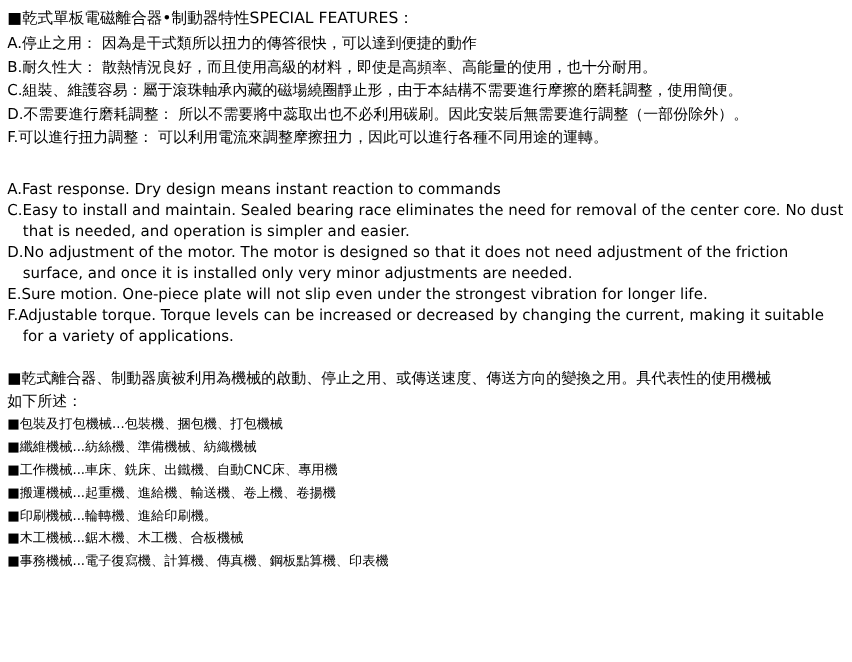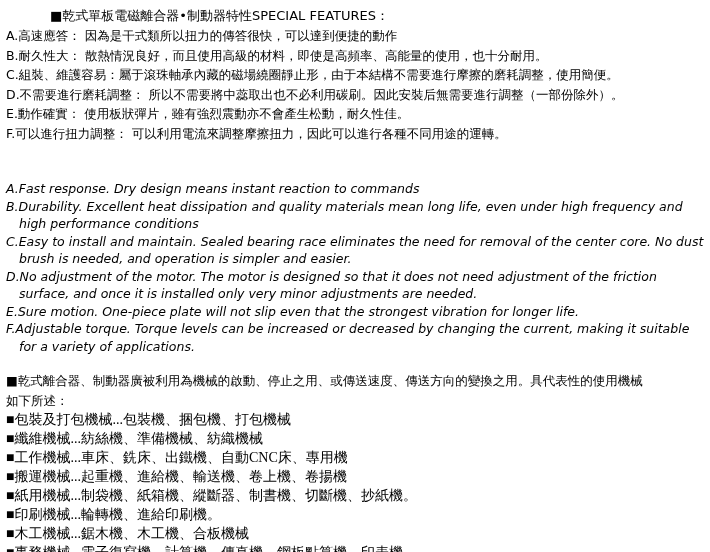--- a/index.html
+++ b/index.html
@@ -31,88 +31,82 @@
   }
   
   .cjk .line {
     font-size: 12.5px;
     line-height: 19.5px;
     letter-spacing: 0px;
   }
   .cjk-head .line {
     font-size: 13px;
     line-height: 20px;
-    margin-left: 44px;
   }
   
   .eng {
-    margin-top: 24px;
+    margin-top: 12px;
     font-size: 12.5px;
     line-height: 17.5px;
-    font-style: italic;
   }
   .eng .item {
     display: block;
     padding-left: 13px;
     text-indent: -13px;
     white-space: normal;
   }
   .gap-md {
     height: 13px;
   }
   .gap-lg {
     height: 16px;
   }
   .list .line {
-    font-size: 14px;
+    font-size: 11px;
     line-height: 19px;
-    font-family: Liberation Serif, serif;
   }
 </style>
 </head>
 <body>
 
 <div class="page">
 
   <div class="block cjk cjk-head">
     <span class="line">■乾式單板電磁離合器•制動器特性SPECIAL FEATURES：</span>
   </div>
 
   <div class="block cjk">
-    <span class="line">A.高速應答：  因為是干式類所以扭力的傳答很快，可以達到便捷的動作</span>
+    <span class="line">A.停止之用：  因為是干式類所以扭力的傳答很快，可以達到便捷的動作</span>
     <span class="line">B.耐久性大：  散熱情況良好，而且使用高級的材料，即使是高頻率、高能量的使用，也十分耐用。</span>
     <span class="line">C.組裝、維護容易：屬于滾珠軸承內藏的磁場繞圈靜止形，由于本結構不需要進行摩擦的磨耗調整，使用簡便。</span>
     <span class="line">D.不需要進行磨耗調整：  所以不需要將中蕊取出也不必利用碳刷。因此安裝后無需要進行調整（一部份除外）。</span>
-    <span class="line">E.動作確實：  使用板狀彈片，雖有強烈震動亦不會產生松動，耐久性佳。</span>
     <span class="line">F.可以進行扭力調整：  可以利用電流來調整摩擦扭力，因此可以進行各種不同用途的運轉。</span>
   </div>
 
   <div class="gap-md"></div>
 
   <div class="block eng">
     <span class="item"><span>A.</span><span>Fast response. Dry design means instant reaction to commands</span></span>
-    <span class="item"><span>B.</span><span>Durability. Excellent heat dissipation and quality materials mean long life, even under high frequency and high performance conditions</span></span>
-    <span class="item"><span>C.</span><span>Easy to install and maintain. Sealed bearing race eliminates the need for removal of the center core. No dust brush is needed, and operation is simpler and easier.</span></span>
+    <span class="item"><span>C.</span><span>Easy to install and maintain. Sealed bearing race eliminates the need for removal of the center core. No dust that is needed, and operation is simpler and easier.</span></span>
     <span class="item"><span>D.</span><span>No adjustment of the motor. The motor is designed so that it does not need adjustment of the friction surface, and once it is installed only very minor adjustments are needed.</span></span>
-    <span class="item"><span>E.</span><span>Sure motion. One-piece plate will not slip even that the strongest vibration for longer life.</span></span>
+    <span class="item"><span>E.</span><span>Sure motion. One-piece plate will not slip even under the strongest vibration for longer life.</span></span>
     <span class="item"><span>F.</span><span>Adjustable torque. Torque levels can be increased or decreased by changing the current, making it suitable for a variety of applications.</span></span>
   </div>
 
   <div class="gap-lg"></div>
 
   <div class="block cjk">
     <span class="line">■乾式離合器、制動器廣被利用為機械的啟動、停止之用、或傳送速度、傳送方向的變換之用。具代表性的使用機械</span>
     <span class="line">如下所述：</span>
   </div>
 
   <div class="block cjk list">
     <span class="line">■包裝及打包機械...包裝機、捆包機、打包機械</span>
     <span class="line">■纖維機械...紡絲機、準備機械、紡織機械</span>
     <span class="line">■工作機械...車床、銑床、出鐵機、自動CNC床、專用機</span>
     <span class="line">■搬運機械...起重機、進給機、輸送機、卷上機、卷揚機</span>
-    <span class="line">■紙用機械...制袋機、紙箱機、縱斷器、制書機、切斷機、抄紙機。</span>
     <span class="line">■印刷機械...輪轉機、進給印刷機。</span>
     <span class="line">■木工機械...鋸木機、木工機、合板機械</span>
     <span class="line">■事務機械...電子復寫機、計算機、傳真機、鋼板點算機、印表機</span>
 
   </div>
 
 </div>
 
 </body></html>

